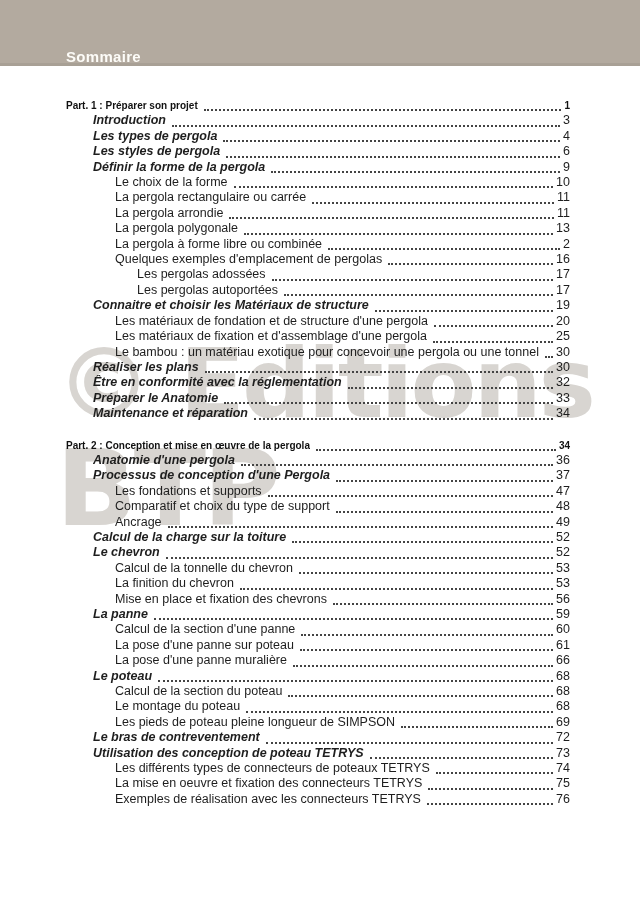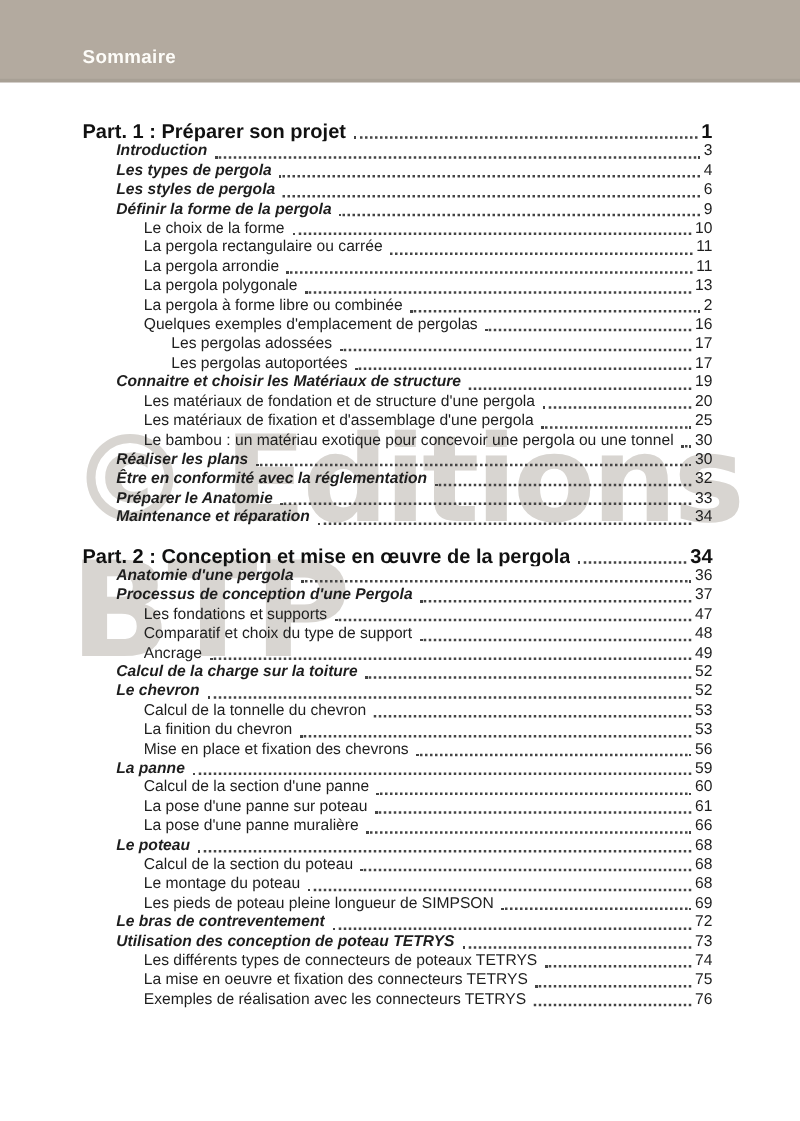--- a/index.html
+++ b/index.html
@@ -11,21 +11,21 @@
     overflow: hidden;
     font-family: "Liberation Sans", sans-serif;
     color: var(--body-text, #1e1e1e);
   }
   .header-bar {
     position: relative;
     height: 66px;
     background: var(--header-bg, #b3aa9f);
     display: flex;
     align-items: flex-end;
-    padding: 0 0 12px 66px;
+    padding: 0 0 1px 66px;
     box-sizing: border-box;
     box-shadow: inset 0 -3px 0 rgba(0,0,0,0.06);
   }
   .header-title {
     margin: 0;
     font-size: 15px;
     font-weight: bold;
     letter-spacing: 0.3px;
     color: var(--header-text, #fdfcf8);
   }
@@ -61,21 +61,21 @@
   .toc-row .leader {
     flex: 1 1 auto;
     min-width: 8px;
     border-bottom: 2px dotted var(--leader-dots, #444444);
     margin: 0 3px 2px 6px;
     height: 0;
     align-self: flex-end;
   }
   .toc-row .pagenum { flex: 0 0 auto; }
   .toc-row.lvl-0 {
-    font-size: 16px;
+    font-size: 10px;
     font-weight: bold;
     color: #111111;
   }
   .toc-row.lvl-1 { padding-left: 27px; justify-content: center; }
   .toc-row.lvl-2 { padding-left: 49px; }
   .toc-row.lvl-3 { padding-left: 71px; }
   .toc-row.em .label { font-weight: bold; font-style: italic; }
   .toc-row.em .pagenum { font-weight: normal; font-style: normal; }
 </style>
 </head>

